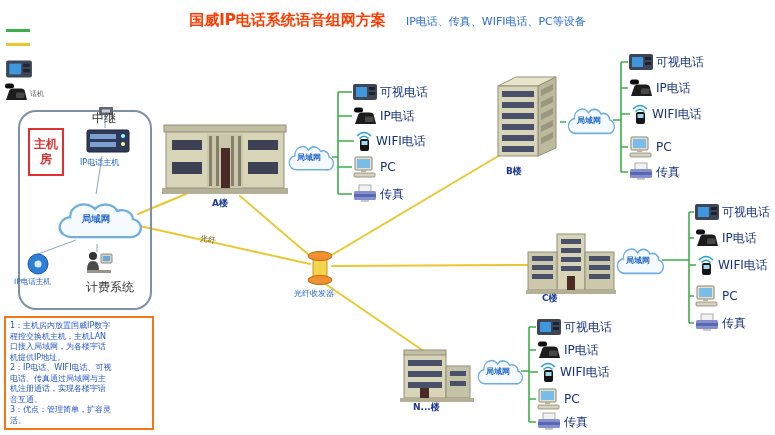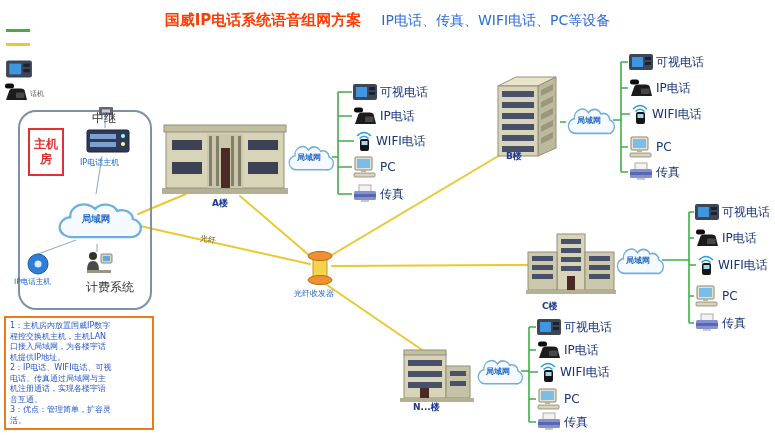--- a/index.html
+++ b/index.html
@@ -3,21 +3,21 @@
 <meta charset="utf-8">
 <style>
   html,body{margin:0;padding:0;background:#fff}
   #stage{position:relative;width:775px;height:435px;background:#ffffff;overflow:hidden;
          font-family:"DejaVu Sans","Liberation Sans",sans-serif}
   #wires{position:absolute;left:0;top:0;z-index:1}
   .node{position:absolute;z-index:2}
   .lbl{position:absolute;z-index:3;white-space:nowrap}
   .title{position:absolute;top:10px;left:0;width:100%;text-align:center;z-index:3}
   .title .main{color:#ff3c00;font-size:15px;font-weight:bold}
-  .title .sub{color:#2b6bd8;font-size:14px;margin-left:15px}
+  .title .sub{color:#2b6bd8;font-size:11px;margin-left:15px}
   .cloud{position:absolute;z-index:2}
   .cloud svg{display:block;width:100%;height:100%}
   .cloud span{position:absolute;inset:0;display:flex;align-items:center;justify-content:center;
               color:#1e64c8;font-weight:bold;font-size:8.5px}
   .device{position:absolute;z-index:2;display:flex;align-items:center;gap:2px}
   .device .t{color:#16327a;font-size:12px;white-space:nowrap}
   .bldlbl{font-size:9px;color:#1f3a93;font-weight:bold}
   .mroom{position:absolute;left:18px;top:110px;width:130px;height:196px;border:2px solid #7d90aa;
          border-radius:18px;z-index:2;background:transparent}
   .mname{position:absolute;left:28px;top:128px;width:32px;height:44px;border:2px solid #e03030;
@@ -236,21 +236,21 @@
       </g>
       <g fill="#9a9680">
         <polygon points="53,20 65,14 65,20 53,26"></polygon>
           <polygon points="53,32 65,26 65,32 53,38"></polygon>
         <polygon points="53,44 65,38 65,44 53,50"></polygon>
           <polygon points="53,56 65,50 65,56 53,62"></polygon>
         <polygon points="53,68 65,62 65,68 53,74"></polygon>
       </g>
     </svg>
   </div>
-  <span class="lbl bldlbl" style="left:506px;top:150px">B楼</span>
+  <span class="lbl bldlbl" style="left:506px;top:165px">B楼</span>
   <div class="cloud" style="left:563px;top:100px;width:52px;height:40px">
     <svg viewBox="0 0 100 60" preserveAspectRatio="none">
       <path d="M25,50 a13,11 0 0 1 -3,-22 a15,13 0 0 1 27,-9 a14,12 0 0 1 24,2 a12,10 0 0 1 17,9 a11,10 0 0 1 -5,20 z" fill="#f4faff" stroke="#70aede" stroke-width="2.5"></path>
     </svg>
     <span style="font-size:8px">局域网</span>
   </div>
 
   <div class="device" style="left:628px;top:52px">
     <svg width="26" height="20" viewBox="0 0 26 20">
         <use href="#ic-videophone"></use>
@@ -296,21 +296,21 @@
           <rect x="6" y="33" width="21" height="5"></rect>
         <rect x="6" y="42" width="21" height="5"></rect>
           <rect x="63" y="24" width="21" height="5"></rect>
         <rect x="63" y="33" width="21" height="5"></rect>
           <rect x="63" y="42" width="21" height="5"></rect>
       </g>
       <rect x="41" y="44" width="8" height="14" fill="#4a2a24"></rect>
       <rect x="0" y="58" width="90" height="4" fill="#b4b096"></rect>
     </svg>
   </div>
-  <span class="lbl bldlbl" style="left:542px;top:300px">C楼</span>
+  <span class="lbl bldlbl" style="left:542px;top:292px">C楼</span>
   <div class="cloud" style="left:612px;top:240px;width:52px;height:40px">
     <svg viewBox="0 0 100 60" preserveAspectRatio="none">
       <path d="M25,50 a13,11 0 0 1 -3,-22 a15,13 0 0 1 27,-9 a14,12 0 0 1 24,2 a12,10 0 0 1 17,9 a11,10 0 0 1 -5,20 z" fill="#f4faff" stroke="#70aede" stroke-width="2.5"></path>
     </svg>
     <span style="font-size:8px">局域网</span>
   </div>
 
   <div class="device" style="left:694px;top:202px">
     <svg width="26" height="20" viewBox="0 0 26 20">
         <use href="#ic-videophone"></use>

